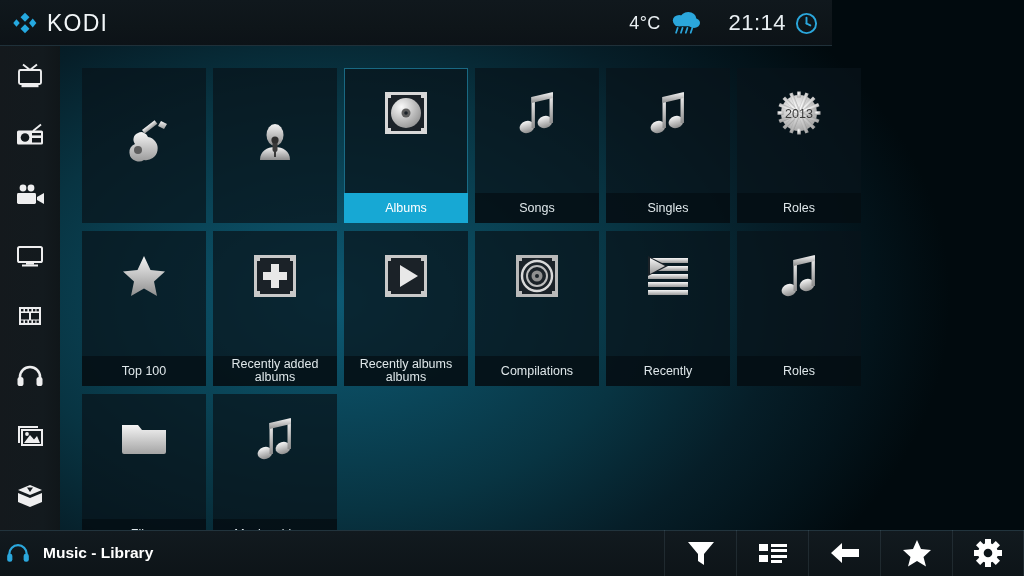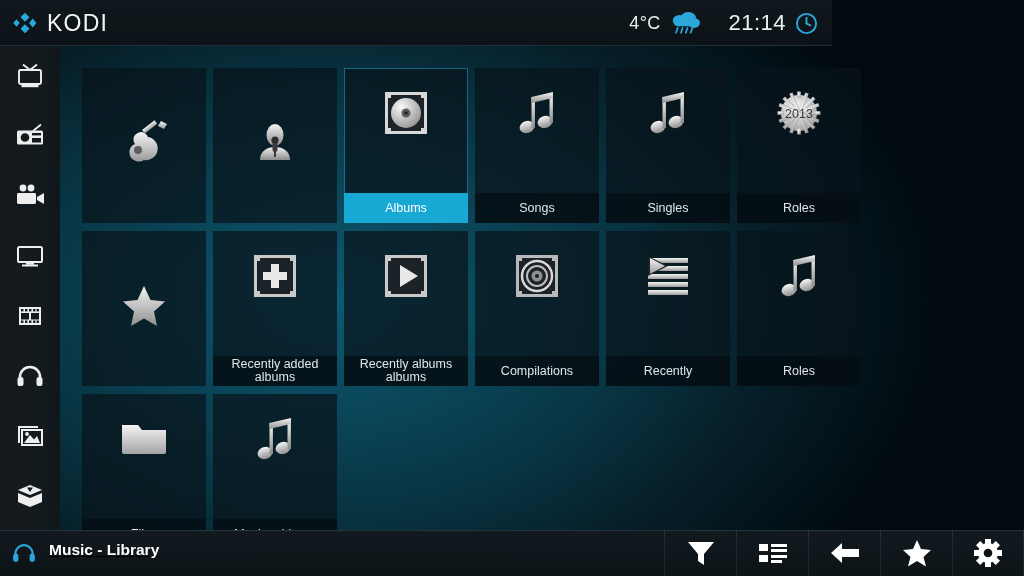--- a/index.html
+++ b/index.html
@@ -79,21 +79,21 @@
   
   #bottombar {
     position:absolute; left:0; bottom:0; width:1024px; height:46px;
     background:linear-gradient(180deg,#121a1f 0%,#0d1418 100%);
     display:flex; align-items:center; z-index:6;
   }
   #bottombar:before{
     content:""; position:absolute; left:0; top:0; width:100%; height:1px;
     background:rgba(120,190,215,0.16);
   }
-  .bb-left { display:flex; align-items:flex-start; padding-left:11px;text-decoration:underline; }
+  .bb-left { display:flex; align-items:center; padding-left:5px; }
   .bb-title { color:#ffffff; font-size:15.5px; font-weight:bold; margin-left:12px; }
   .bb-right { margin-left:auto; display:flex; height:46px; }
   .bb-btn {
     width:72px; height:46px; display:flex; align-items:center; justify-content:center;
     border-left:1px solid rgba(150,180,195,0.13);
   }
   .bb-btn:last-child { border-right:1px solid rgba(150,180,195,0.13); }
 </style>
 </head>
 <body>
@@ -368,20 +368,23 @@
         <svg width="48" height="46" viewBox="0 0 48 46">
           <defs>
               <linearGradient id="gS" x1="0" y1="0" x2="0" y2="1">
             <stop offset="0" stop-color="#f4f4f4"></stop>
                 <stop offset="1" stop-color="#8f8f8f"></stop>
           </linearGradient>
             </defs>
           <polygon points="24,3 30.5,17 45,18.5 34,28.5 37,43 24,35.5 11,43 14,28.5 3,18.5 17.5,17" fill="url(#gS)"></polygon>
         </svg>
       </div>
+      <div class="caption">
+        <span>Top 100</span>
+      </div>
     </div>
 
     <div class="tile">
       <div class="thumb">
         <svg width="46" height="46" viewBox="0 0 46 46">
           <rect x="2" y="2" width="42" height="42" fill="#c9c9c9"></rect>
           <rect x="5" y="5" width="36" height="36" fill="#1b2228"></rect>
           <g fill="#e8e8e8">
             <rect x="19" y="11" width="8" height="24"></rect>
             <rect x="11" y="19" width="24" height="8"></rect>

